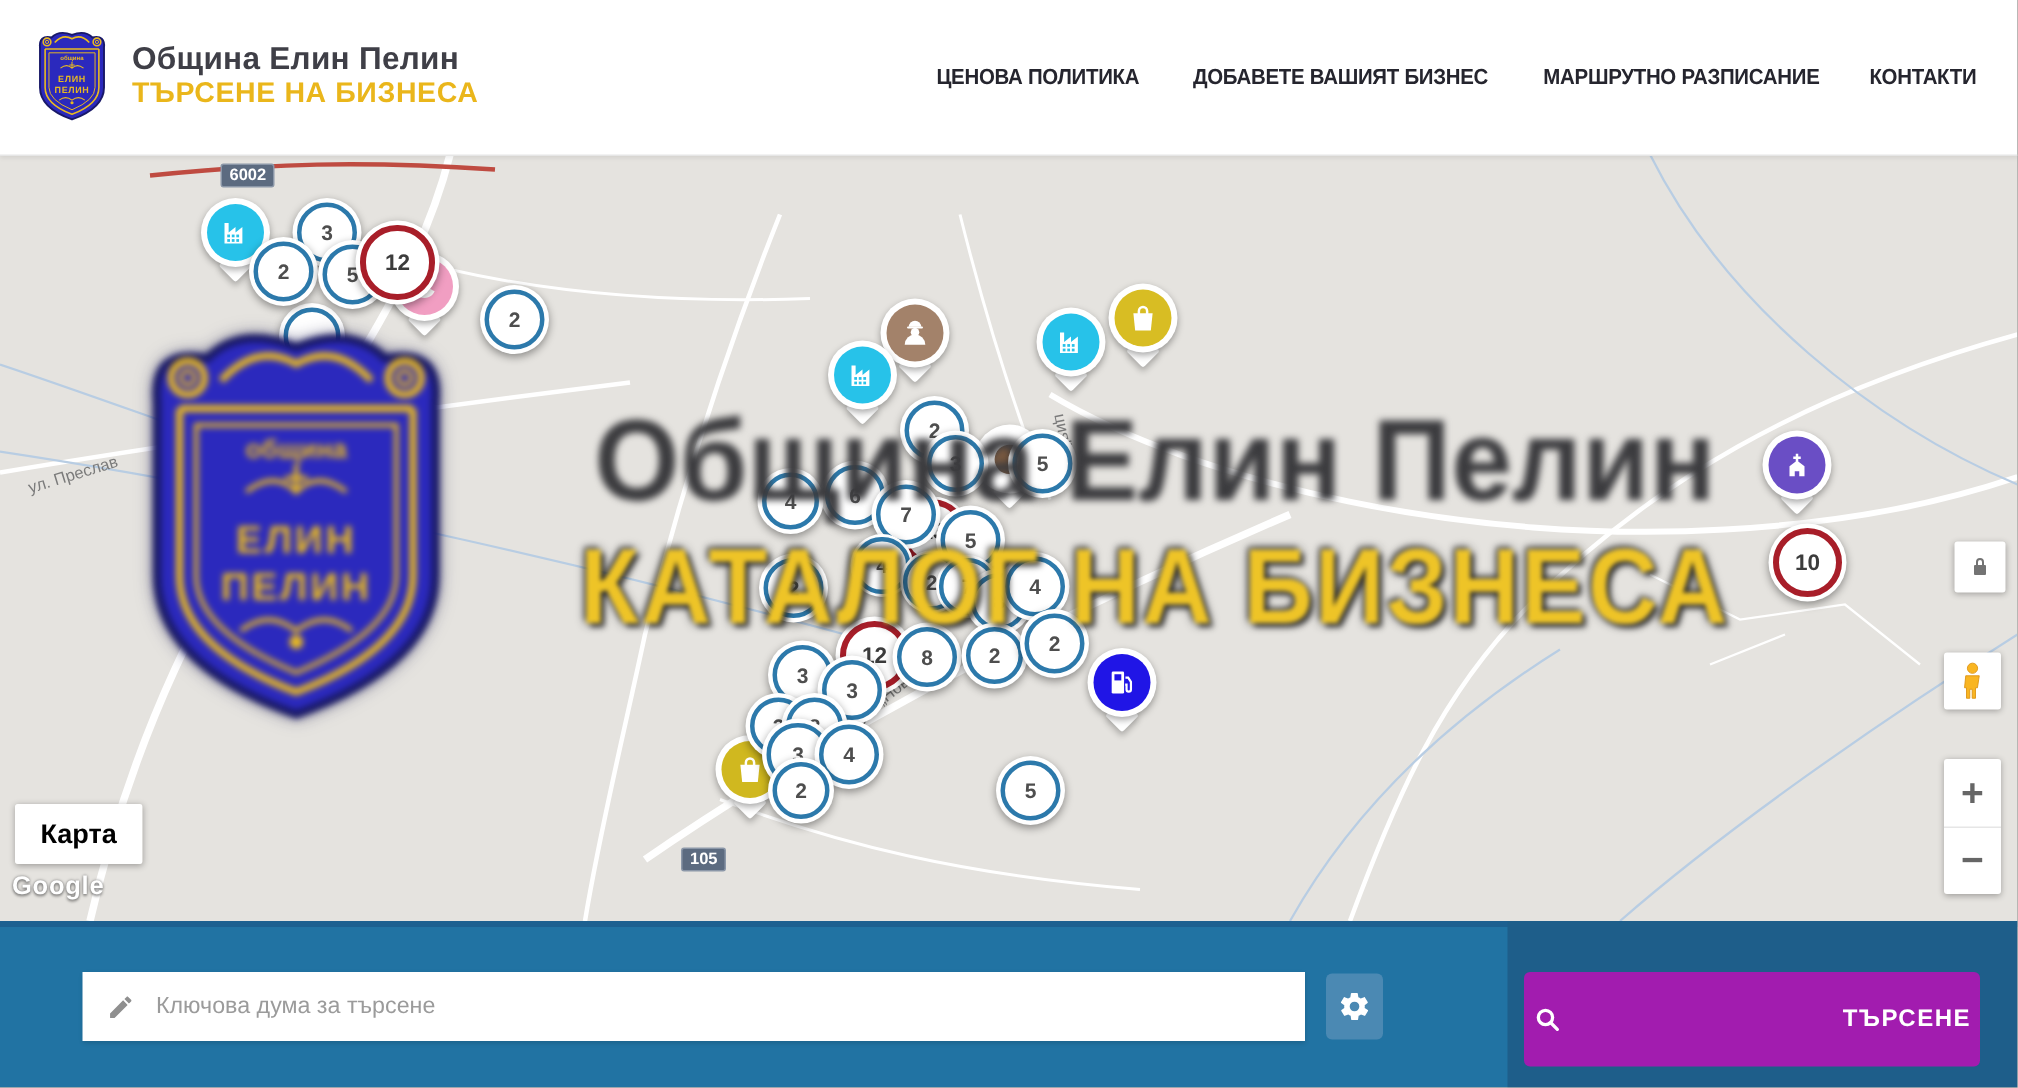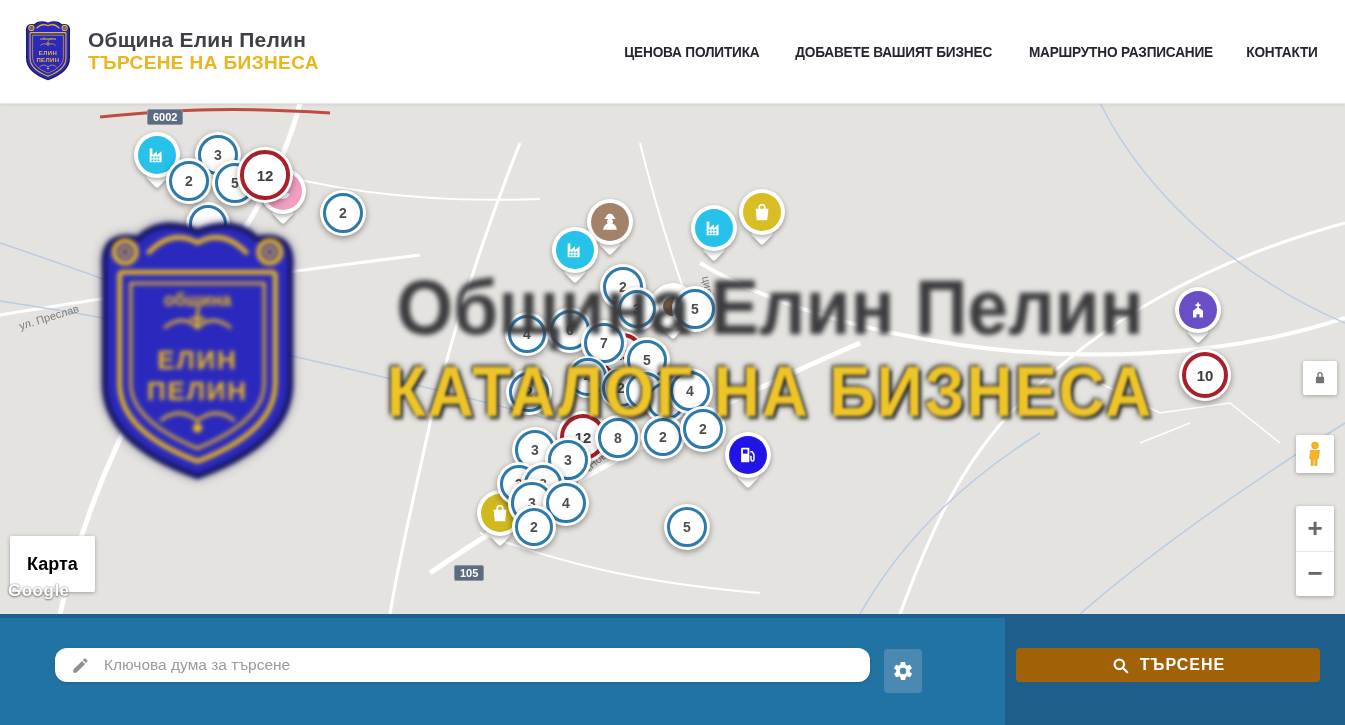--- a/index.html
+++ b/index.html
@@ -42,21 +42,21 @@
   .wm-title{position:absolute;left:240px;top:160px;width:1060px;text-align:center;
             font-size:77px;font-weight:700;color:#3b3b3e;letter-spacing:0px;
             filter:blur(2.6px);white-space:nowrap;transform:scaleX(.95);}
   .wm-sub{position:absolute;left:240px;top:248px;width:1060px;text-align:center;
           font-size:71px;font-weight:800;color:#eec427;letter-spacing:2px;white-space:nowrap;
           transform:scaleX(.9);filter:blur(1.4px);
           text-shadow:0 0 7px rgba(35,35,35,.95),3px 3px 3px rgba(35,35,35,.85),-2px -2px 3px rgba(35,35,35,.6);}
   
   .maptype{position:absolute;left:10px;top:433px;display:flex;z-index:10;
            box-shadow:0 1px 4px rgba(0,0,0,.3);border-radius:2px;overflow:hidden;}
-  .maptype div{background:#fff;height:56px;display:flex;align-items:center;padding:0 17px;
+  .maptype div{background:#fff;height:40px;display:flex;align-items:center;padding:0 17px;
                font-size:18px;cursor:pointer;}
   .maptype .active{font-weight:700;color:#000;}
   .maptype .inactive{color:#565656;border-left:1px solid #e6e6e6;}
   .glogo{position:absolute;left:8px;top:478px;z-index:10;font-size:17px;font-weight:700;color:#fff;
          letter-spacing:.5px;text-shadow:0 0 2px #777,0 1px 2px rgba(0,0,0,.4);cursor:pointer;}
   .attrib{position:absolute;right:0;top:493px;height:18px;background:rgba(245,245,245,.75);
           display:flex;align-items:center;z-index:10;font-size:11px;color:#4a4a4a;padding:0 4px;}
   .attrib span,.attrib a{padding:0 6px;color:#4a4a4a;text-decoration:none;white-space:nowrap;}
   .sq-btn{position:absolute;background:#fff;border-radius:2px;box-shadow:0 1px 4px rgba(0,0,0,.3);
           display:flex;align-items:center;justify-content:center;cursor:pointer;z-index:10;}
@@ -64,38 +64,38 @@
   .pegman-btn{left:1296px;top:332px;width:38px;height:38px;}
   .zoomctl{position:absolute;left:1296px;top:403px;width:38px;height:90px;background:#fff;border-radius:2px;
            box-shadow:0 1px 4px rgba(0,0,0,.3);z-index:10;display:flex;flex-direction:column;}
   .zoomctl div{flex:1;display:flex;align-items:center;justify-content:center;font-size:26px;
                font-weight:700;color:#666;cursor:pointer;}
   .zoomctl .zin{border-bottom:1px solid #e6e6e6;}
   
   .searchbar{position:absolute;left:0;top:614px;width:1345px;height:111px;background:#2173a3;
              border-top:4px solid #1d6090;box-sizing:border-box;z-index:40;}
   .searchbar .right-panel{position:absolute;left:1005px;top:-4px;width:340px;height:111px;background:#1e5e8a;}
-  .fields{position:absolute;left:55px;top:30px;width:815px;height:34px;background:#fff;border-radius:12px;
+  .fields{position:absolute;left:55px;top:30px;width:815px;height:46px;background:#fff;border-radius:0;
           display:flex;align-items:stretch;box-shadow:0 1px 3px rgba(0,0,0,.15);}
   .field{display:flex;align-items:center;position:relative;}
   .field + .field{border-left:1px solid #dcdcdc;}
   .f-key{width:302px;}
   .f-cat{width:255px;}
   .f-loc{width:258px;}
   .f-key input{border:0;outline:0;flex:1;font-size:15.5px;color:#444;font-family:inherit;min-width:0;}
   .f-key input::placeholder{color:#9b9b9b;}
   .pencil{margin:0 12px 0 16px;display:flex;}
   .sel-text{margin-left:18px;font-size:15.5px;color:#9b9b9b;flex:1;}
   .caret{width:0;height:0;border-left:5px solid transparent;border-right:5px solid transparent;
          border-top:6px solid #555;margin-right:16px;}
   .gear-btn{position:absolute;left:884px;top:31px;width:38px;height:44px;background:#4b89b3;border-radius:4px;
             display:flex;align-items:center;justify-content:center;cursor:pointer;}
-  .submit-btn{position:absolute;left:1016px;top:30px;width:304px;height:34px;background:#a16207;border:0;
+  .submit-btn{position:absolute;left:1016px;top:30px;width:304px;height:63px;background:#a21caf;border:0;
               border-radius:4px;color:#fff;font-size:16px;font-weight:700;letter-spacing:1px;cursor:pointer;
-              display:flex;align-items:center;justify-content:center;gap:10px;font-family:inherit;}
+              display:flex;align-items:center;justify-content:space-between;gap:10px;font-family:inherit;}
   .hiddensvg{position:absolute;width:0;height:0;overflow:hidden;}
 </style>
 </head>
 <body>
 
 <div class="page">
 
   <svg class="hiddensvg" aria-hidden="true">
     <g id="crest-group">
       <path d="M10 30 Q8 10 28 14 Q40 2 60 10 Q80 2 92 14 Q112 10 110 30 L110 92 Q110 124 60 142 Q10 124 10 92 Z" fill="#2b29bd" stroke="#191968" stroke-width="3"></path>

